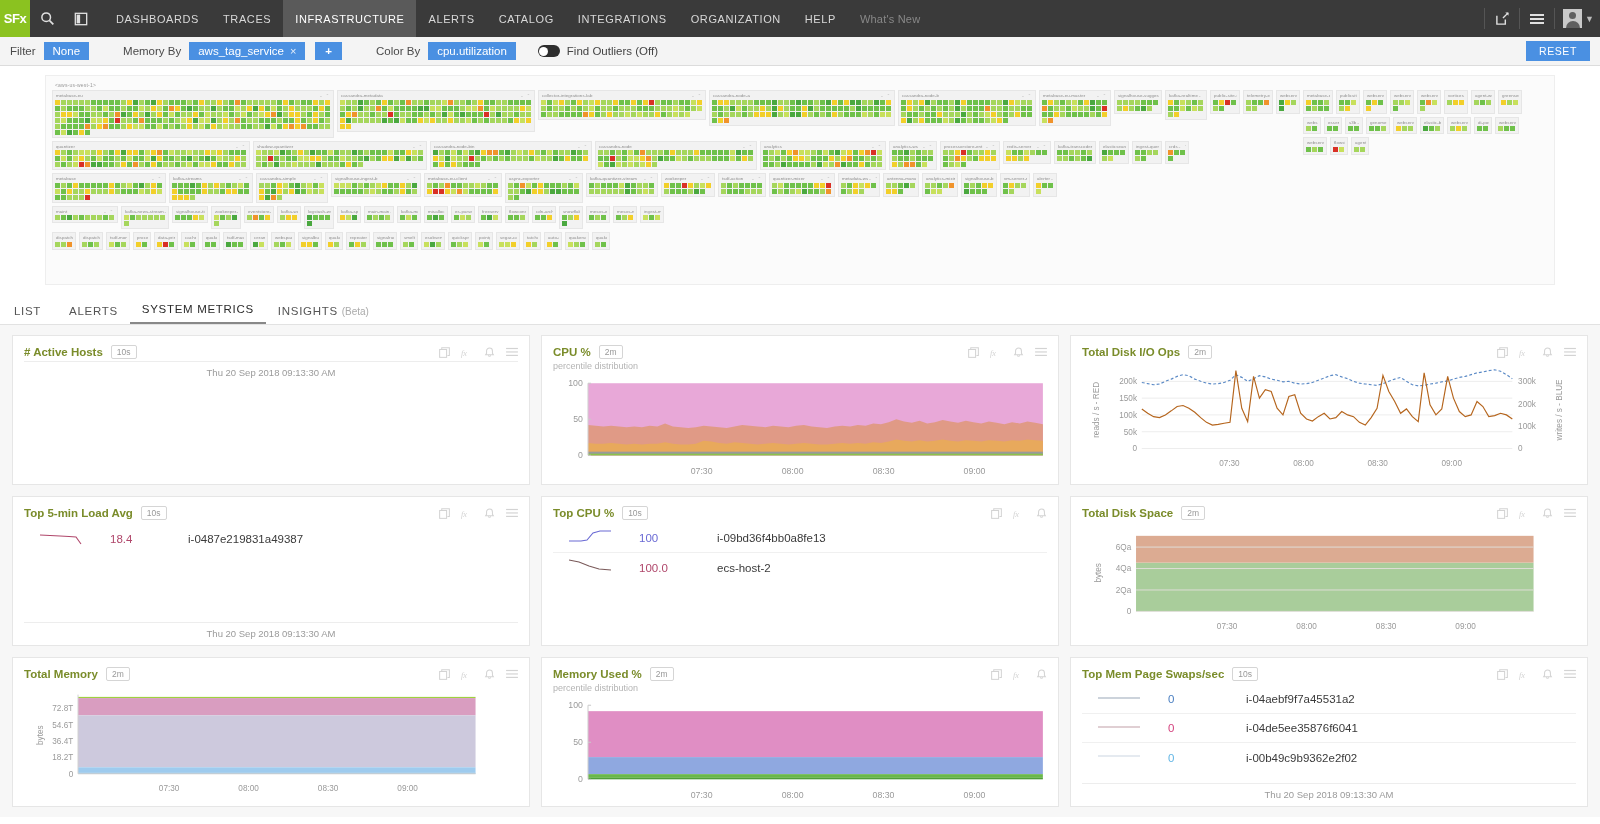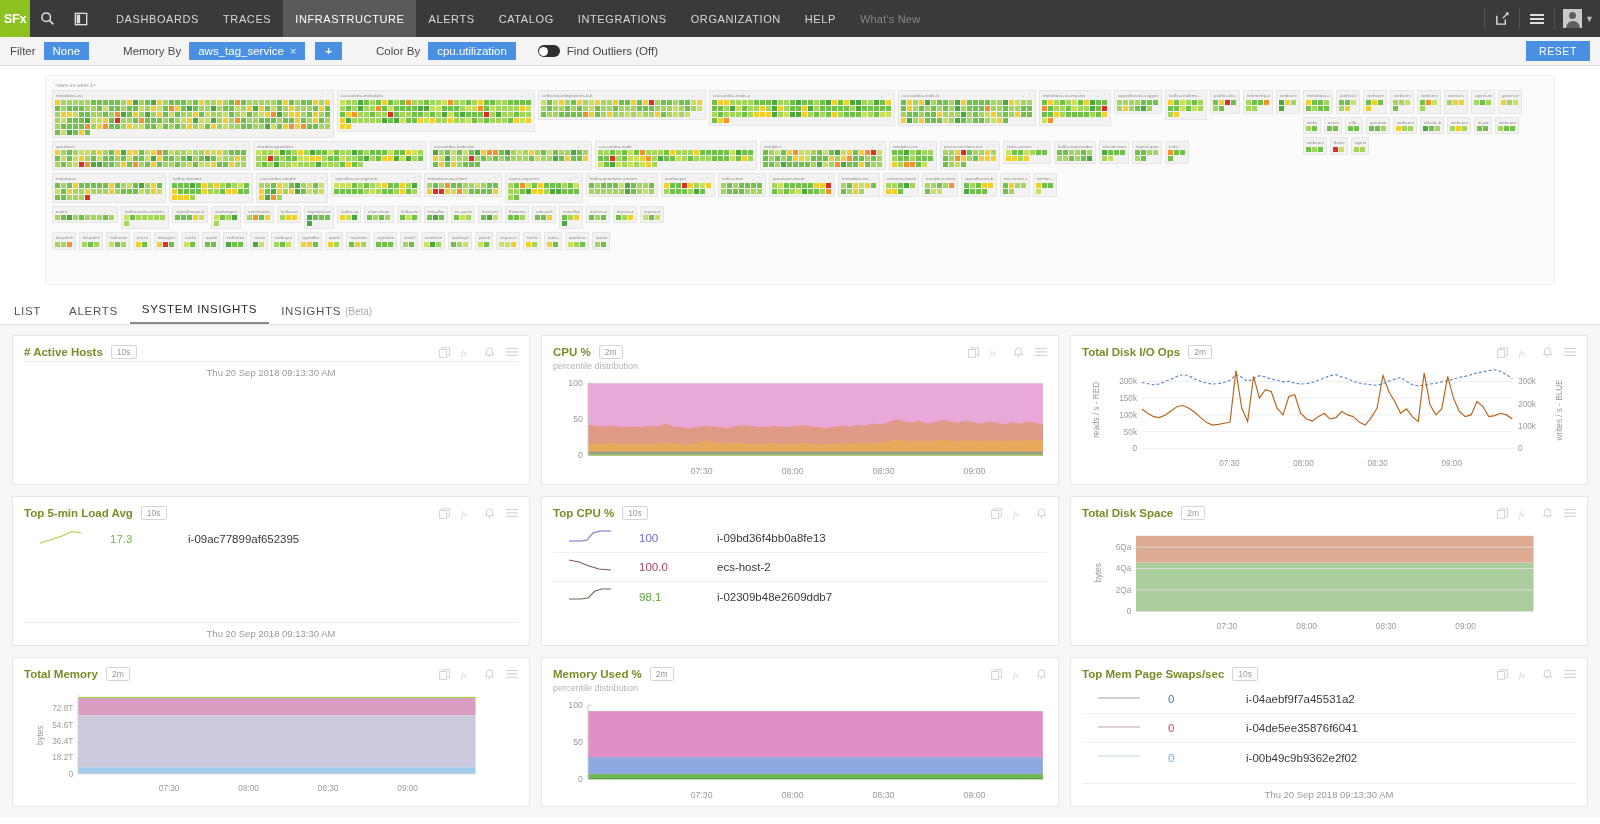--- a/index.html
+++ b/index.html
@@ -2641,21 +2641,21 @@
             </div>
           </div>
         </div>
       </div>
   </div>
 </div>
 
 <div class="tabbar">
   <div class="tab"><span>LIST</span></div>
   <div class="tab"><span>ALERTS</span></div>
-  <div class="tab active"><span>SYSTEM INSIGHTS</span></div>
+  <div class="tab active"><span>SYSTEM METRICS</span></div>
   <div class="tab">
     <span>INSIGHTS</span>
     <span class="beta">(Beta)</span>
   </div>
 </div>
 
 <div class="grid">
 
   <div class="panel">
     <div class="p-hd">
@@ -2831,24 +2831,24 @@
               <rect x="0" y="1" width="13" height="1.3" fill="#d3d3d3"></rect>
               <rect x="0" y="4.8" width="13" height="1.3" fill="#d3d3d3"></rect>
               <rect x="0" y="8.6" width="13" height="1.3" fill="#d3d3d3"></rect>
             </svg>
           </span>
       </span>
     </div>
     <div class="p-body toplist">
       <div class="tl-row">
         <span class="tl-spark"><svg width="58" height="17" viewBox="0 0 58 17">
-              <polyline points="2,15 12,12 24,8 34,3.5 43,5" fill="none" stroke="#b5c93f" stroke-width="1.1"></polyline>
+              <polyline points="2,7 12,7.5 22,8 31,8.5 38,9 43,16" fill="none" stroke="#b0476b" stroke-width="1.1"></polyline>
             </svg></span>
-        <span class="tl-val" style="color:#6fb83a">17.3</span>
-        <span class="tl-name">i-09ac77899af652395</span>
+        <span class="tl-val" style="color:#b0476b">18.4</span>
+        <span class="tl-name">i-0487e219831a49387</span>
       </div>
     </div>
     <div class="p-foot">Thu 20 Sep 2018 09:13:30 AM</div>
   </div>
 
   <div class="panel">
     <div class="p-hd">
       <span class="p-title">Top CPU %</span>
       <span class="p-res">10s</span>
       <span class="p-icons">
@@ -2878,27 +2878,20 @@
             </svg></span>
         <span class="tl-val" style="color:#6a6ad4">100</span>
         <span class="tl-name">i-09bd36f4bb0a8fe13</span>
       </div>
       <div class="tl-row">
         <span class="tl-spark"><svg width="58" height="17" viewBox="0 0 58 17">
               <polyline points="2,3 12,5 22,9 32,12 44,13" fill="none" stroke="#7a5a5a" stroke-width="1.1"></polyline>
             </svg></span>
         <span class="tl-val" style="color:#b0476b">100.0</span>
         <span class="tl-name">ecs-host-2</span>
-      </div>
-      <div class="tl-row">
-        <span class="tl-spark"><svg width="58" height="17" viewBox="0 0 58 17">
-              <polyline points="2,13 14,13 21,12 28,5 35,3 44,3" fill="none" stroke="#6b6b5a" stroke-width="1.1"></polyline>
-            </svg></span>
-        <span class="tl-val" style="color:#5aa83a">98.1</span>
-        <span class="tl-name">i-02309b48e2609ddb7</span>
       </div>
     </div>
   </div>
 
   <div class="panel">
     <div class="p-hd">
       <span class="p-title">Total Disk Space</span>
       <span class="p-res">2m</span>
       <span class="p-icons">
         <span>

